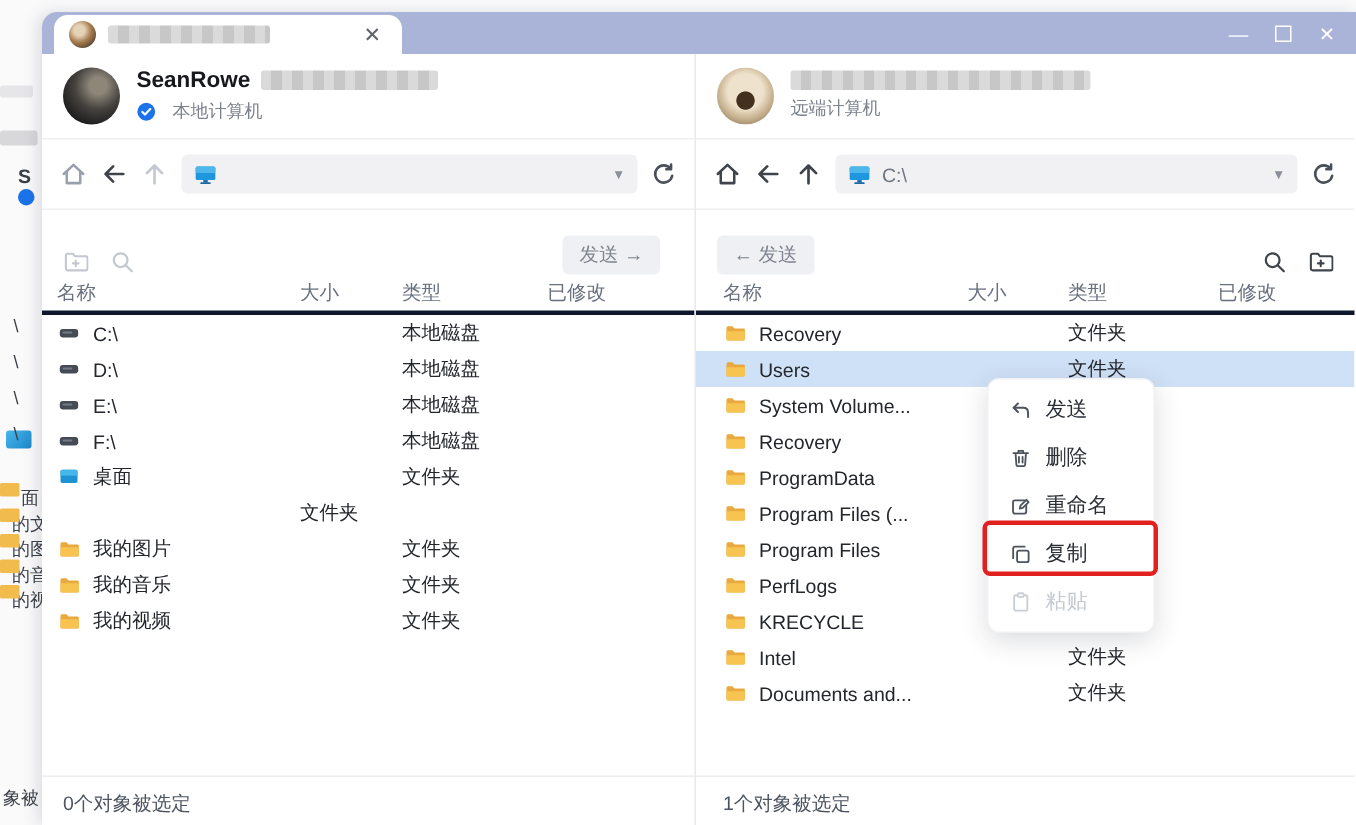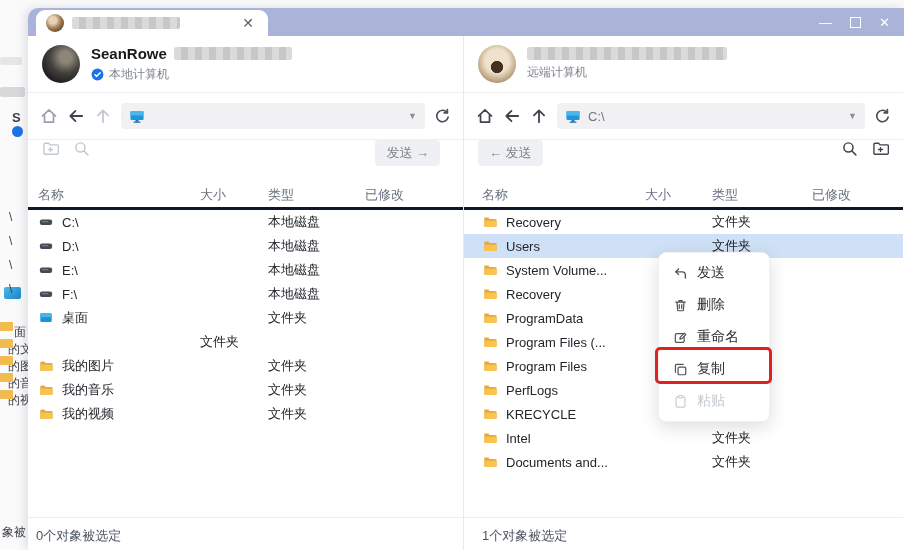--- a/index.html
+++ b/index.html
@@ -42,55 +42,55 @@
   .avatar { width:38px; height:38px; border-radius:50%; flex:none; }
   .avatar.local { background:radial-gradient(circle at 62% 32%, #8d8679 0 16%, #45423e 45%, #131416 85%); }
   .avatar.remote { background:
      radial-gradient(circle at 50% 58%, #43301f 0 20%, rgba(0,0,0,0) 22%),
      radial-gradient(circle at 50% 42%, #efe2cc 0 40%, #c3ad8a 65%, #6f5a41 100%); }
   .user-lines { display:flex; flex-direction:column; gap:4px; }
   .user-top { display:flex; align-items:center; gap:7px; }
   .user-name { font-weight:bold; font-size:15px; color:#17191d; }
   .name-blur  { width:118px; height:13px; }
   .name-blur2 { width:200px; height:13px; }
-  .user-sub { display:flex; align-items:center; gap:5px; font-size:12px; color:#7d838d; }
+  .user-sub { display:flex; align-items:center; gap:11px; font-size:12px; color:#7d838d; }
   .badge { width:13px; height:13px; flex:none; }
 
   .navbar { height:47px; display:flex; align-items:center; padding:0 12px; gap:9px; border-bottom:1px solid #efeff1; }
   .navicon { width:18px; height:18px; flex:none; display:inline-flex; }
   .navicon svg { width:100%; height:100%; }
   .ic-dim { color:#c3c8d0; } .ic-mid { color:#9aa0ab; } .ic-dark { color:#3f444c; }
   .addr { flex:1; height:26px; background:#f1f1f4; border-radius:4px; display:flex; align-items:center;
           padding:0 8px; gap:7px; }
   .addr-text { font-size:13px; color:#6e7480; }
   .addr-caret { margin-left:auto; color:#8a8f99; font-size:9px; }
   .refresh { width:17px; height:17px; color:#4a505a; flex:none; }
 
-  .toolbar { height:43px; display:flex; align-items:flex-start; padding:0 14px; gap:14px; }
+  .toolbar { height:43px; display:flex; align-items:flex-end; padding:0 14px; gap:14px; }
   .toolicon { width:17px; height:17px; display:inline-flex; }
   .toolicon svg { width:100%; height:100%; }
   .btn-send { height:26px; padding:0 11px; background:#eef0f3; border:none; border-radius:4px;
               font-size:13px; color:#7e8490; font-family:inherit; display:flex; align-items:center; }
   .panel.left  .btn-send { margin-left:auto; margin-right:9px; }
   .panel.right .spacer { flex:1; }
 
   .thead { height:27px; display:grid; align-items:center; border-bottom:3px solid #0f172a;
            font-size:13px; color:#68707f; }
   .panel.left  .thead, .panel.left  .trow { grid-template-columns:162px 68px 97px 1fr; padding-left:10px; }
   .panel.right .thead, .panel.right .trow { grid-template-columns:163px 67px 100px 1fr; padding-left:18px; }
   .tlist { height:307px; overflow:hidden; position:relative; }
   .trow { height:24px; display:grid; align-items:center; font-size:13px; color:#23262b; }
   .trow.selected { background:#cfe1f6; }
   .cell-name { display:flex; align-items:center; gap:8px; overflow:hidden; white-space:nowrap; }
   .rowicon { width:16px; height:14px; flex:none; display:inline-flex; }
   .rowicon svg { width:16px; height:14px; }
 
   .statusbar { height:33px; border-top:1px solid #ececef; font-size:13px; color:#4c5460;
                display:flex; align-items:flex-start; padding-top:9px; }
-  .panel.left  .statusbar { padding-left:8px; }
+  .panel.left  .statusbar { padding-left:14px; }
   .panel.right .statusbar { padding-left:18px; }
 
   
   .ctx-menu { position:absolute; left:630px; top:244px; width:112px; background:#fff; border-radius:8px;
               border:1px solid #f1f1f3; box-shadow:0 5px 18px rgba(40,46,60,.16); padding:4px 0; z-index:10; }
   .ctx-item { height:32px; display:flex; align-items:center; gap:9px; padding:0 14px; font-size:14px; color:#2a2e35; }
   .ctx-item .mi { width:15px; height:15px; display:inline-flex; color:#4d535c; }
   .ctx-item .mi svg { width:100%; height:100%; }
   .ctx-item.disabled { color:#c4c9d1; }
   .ctx-item.disabled .mi { color:#c9cdd5; }

